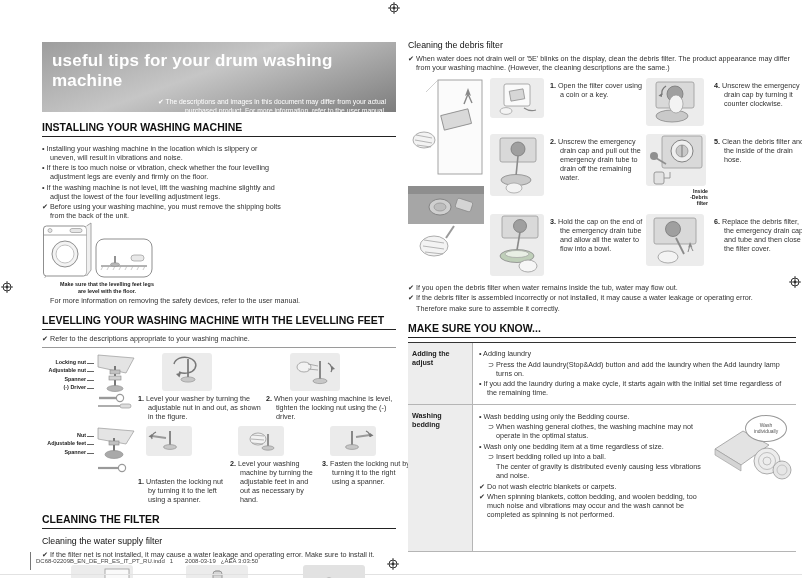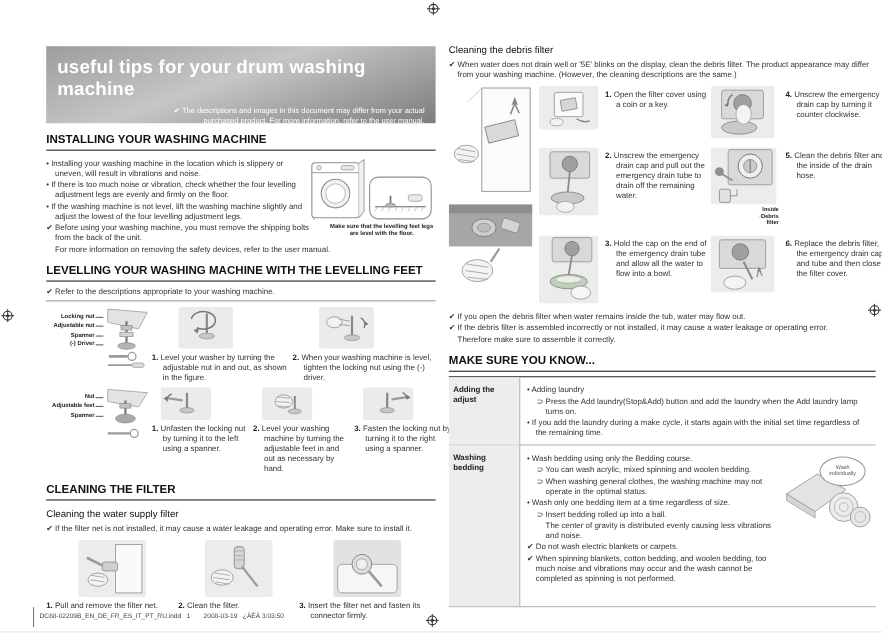--- a/index.html
+++ b/index.html
@@ -15,21 +15,21 @@
   .banner-note{font-size:6.8px;line-height:9px;color:#fff;text-align:right;padding:6px 10px 0 112px;}
 
   .sec-h{font-size:10.5px;font-weight:bold;color:#111;border-bottom:1.6px solid #222;
          padding-bottom:3px;margin-top:9px;}
   .sub-h{font-size:8.8px;font-weight:normal;color:#111;margin-top:7px;}
   .note{font-size:7.2px;line-height:9px;margin-top:4px;padding-left:8px;text-indent:-8px;}
   .thin-rule{border-bottom:1px solid #9a9a9a;margin-top:4px;}
   .li{font-size:7.2px;line-height:9px;padding-left:8px;text-indent:-8px;margin-top:1.5px;}
   .cont{text-indent:0;}
 
-  .inst-body{display:flex;margin-top:5px;}
+  .inst-body{display:flex;margin-top:5px;flex-direction:column;}
   .inst-text{width:240px;}
   .inst-figs{width:114px;padding-top:2px;}
   .figrow{display:flex;gap:3px;align-items:flex-end;}
   .figcap{font-size:5.4px;font-weight:bold;line-height:6.5px;text-align:center;margin-top:3px;padding-left:16px;color:#222;}
 
   .lev-row{display:flex;margin-top:5px;align-items:flex-start;}
   .lab-box{display:flex;align-items:flex-start;width:96px;flex:none;}
   .labels{width:52px;padding-top:5px;}
   .lab{font-size:5.4px;font-weight:bold;line-height:8.5px;text-align:right;white-space:nowrap;color:#222;}
   .lline{display:inline-block;width:7px;height:3px;border-bottom:1px solid #666;margin-left:1px;}
@@ -198,21 +198,21 @@
         </div>
         <svg class="ill" width="42" height="50" viewBox="0 0 42 50">
           <polygon points="4,2 40,5 32,18 4,13" fill="#e4e4e4" stroke="#9a9a9a" stroke-width="0.7"></polygon>
           <line x1="20" y1="12" x2="20" y2="26" stroke="#777" stroke-width="2"></line>
           <rect x="15" y="15" width="10" height="4" fill="#c2c2c2" stroke="#888" stroke-width="0.6"></rect>
           <ellipse cx="20" cy="28.5" rx="9" ry="4" fill="#a9a9a9" stroke="#888" stroke-width="0.6"></ellipse>
           <line x1="4" y1="42" x2="24" y2="42" stroke="#9a9a9a" stroke-width="2.2"></line>
           <circle cx="28" cy="42" r="3.6" fill="#fff" stroke="#9a9a9a" stroke-width="1.2"></circle>
         </svg>
       </div>
-      <div class="cell" style="width:88px;">
+      <div class="cell" style="width:88px;gap:18px;">
         <svg class="ill" style="margin-left:8px" width="46" height="30" viewBox="0 0 46 30">
           <rect width="46" height="30" rx="3" fill="#ebebeb"></rect>
           <line x1="24" y1="5" x2="24" y2="19" stroke="#888" stroke-width="2"></line>
           <ellipse cx="24" cy="21" rx="6.5" ry="2.4" fill="#c7c7c7" stroke="#888" stroke-width="0.6"></ellipse>
           <line x1="6" y1="10" x2="20" y2="12" stroke="#9a9a9a" stroke-width="2"></line>
           <path d="M10 6 a10 7 0 0 0 -4 7" fill="none" stroke="#777" stroke-width="1.2"></path>
           <path d="M6 12 l0 -4 l-3.5 2.5 z" fill="#777"></path>
         </svg>
         <div class="step-t"><b>1.</b> <span>Unfasten the locking nut by turning it to the left using a spanner.</span></div>
       </div>
@@ -389,21 +389,20 @@
         <div class="ms-content">
           <div class="l0">• Adding laundry</div>
           <div class="l1">⊃ Press the Add laundry(Stop&amp;Add) button and add the laundry when the Add laundry lamp turns on.</div>
           <div class="l0">• If you add the laundry during a make cycle, it starts again with the initial set time regardless of the remaining time.</div>
         </div>
       </div>
       <div class="ms-row r2">
         <div class="ms-label">Washing bedding</div>
         <div class="ms-content pr">
           <div class="l0">• Wash bedding using only the Bedding course.</div>
-          <div class="l1">⊃ You can wash acrylic, mixed spinning and woolen bedding.</div>
           <div class="l1">⊃ When washing general clothes, the washing machine may not operate in the optimal status.</div>
           <div class="l0">• Wash only one bedding item at a time regardless of size.</div>
           <div class="l1">⊃ Insert bedding rolled up into a ball.</div>
           <div class="l2">The center of gravity is distributed evenly causing less vibrations and noise.</div>
           <div class="l0">✔ Do not wash electric blankets or carpets.</div>
           <div class="l0">✔ When spinning blankets, cotton bedding, and woolen bedding, too much noise and vibrations may occur and the wash cannot be completed as spinning is not performed.</div>
           <div class="bed-ill">
             <svg width="82" height="68" viewBox="0 0 82 68">
               <path d="M4 34 L32 16 L58 30 L30 50 Z" fill="#e3e3e3" stroke="#999" stroke-width="0.8"></path>
               <path d="M4 34 L30 50 L30 56 L4 40 Z" fill="#d4d4d4" stroke="#999" stroke-width="0.6"></path>

